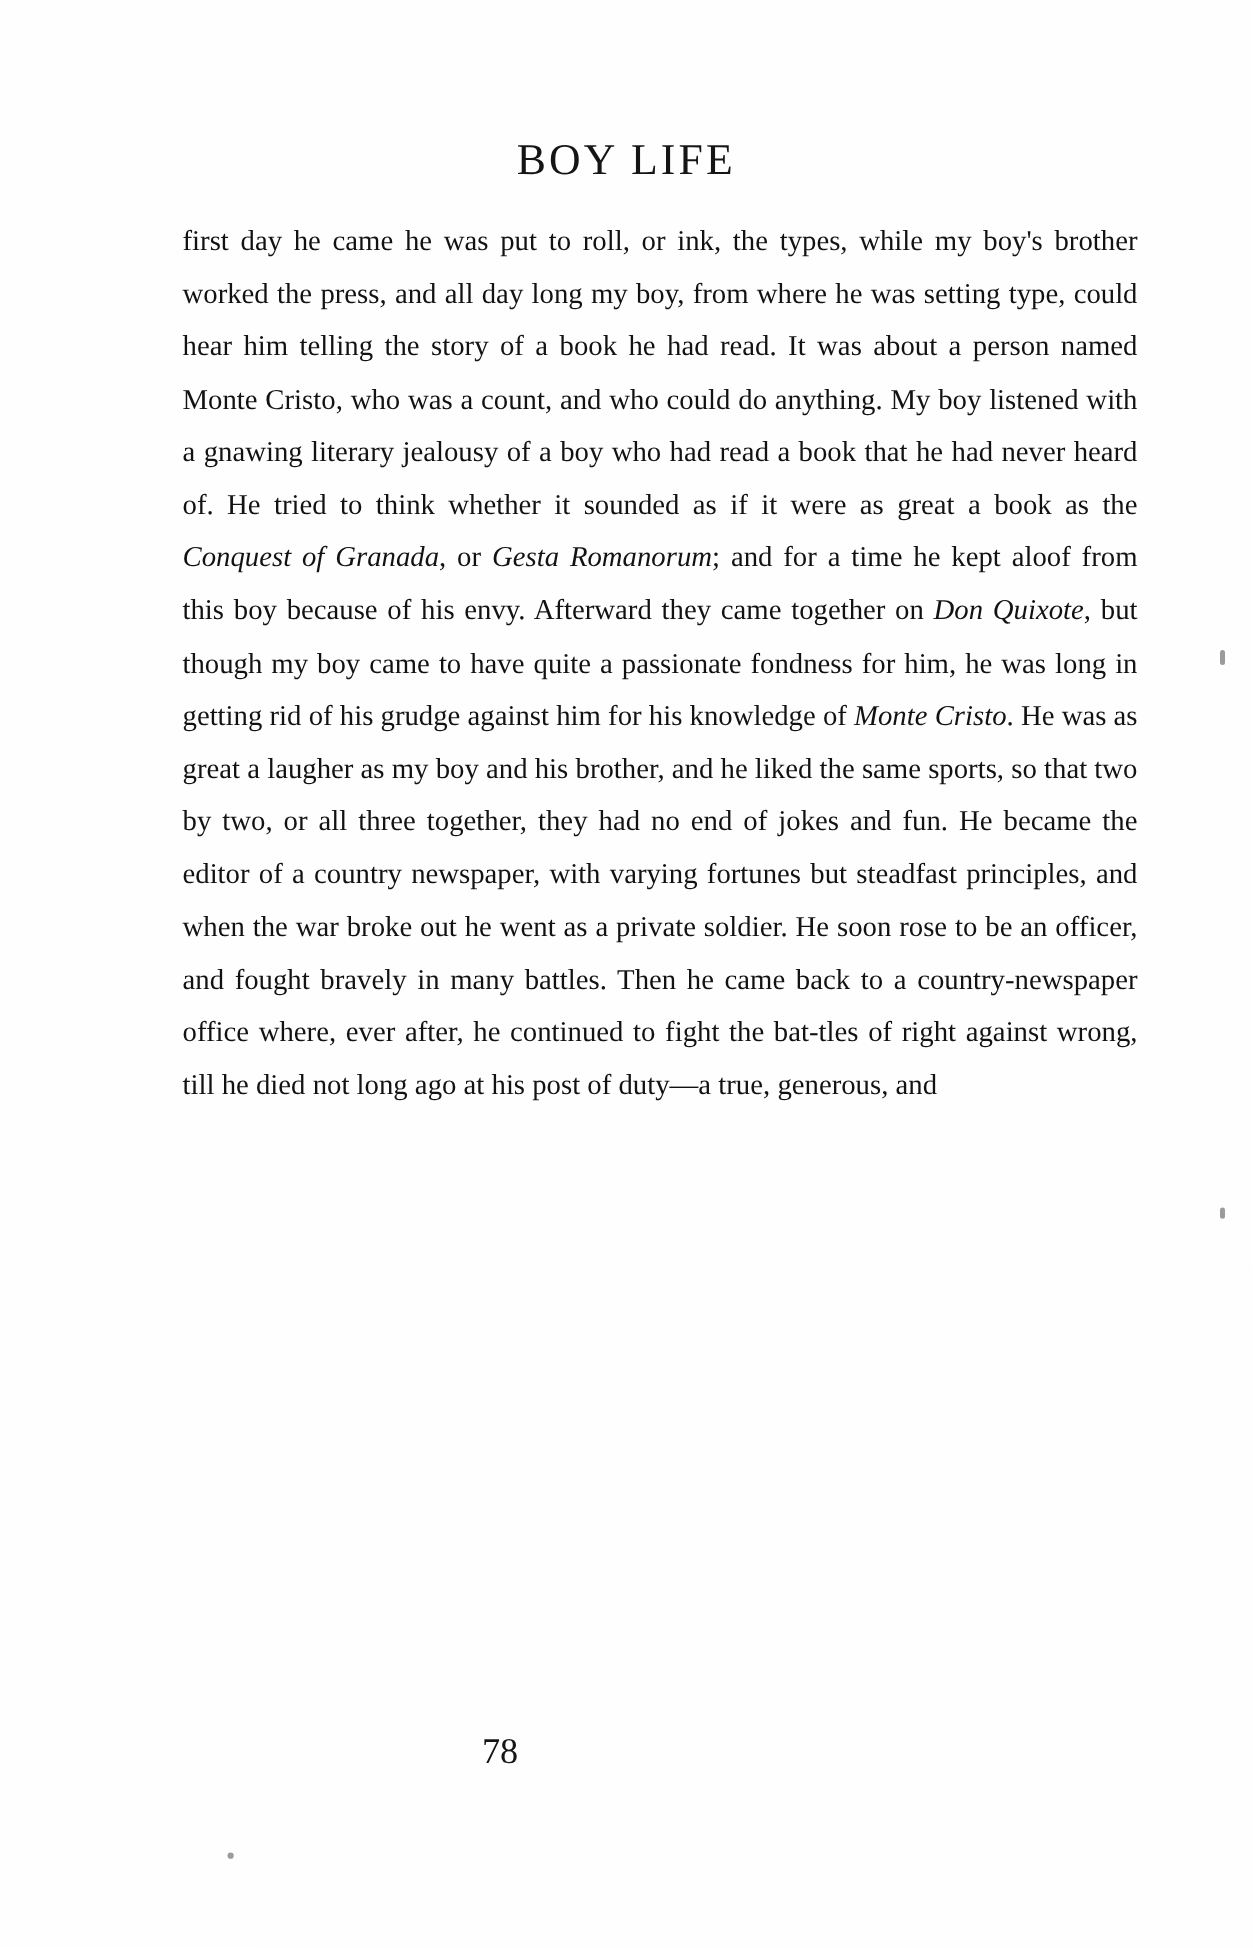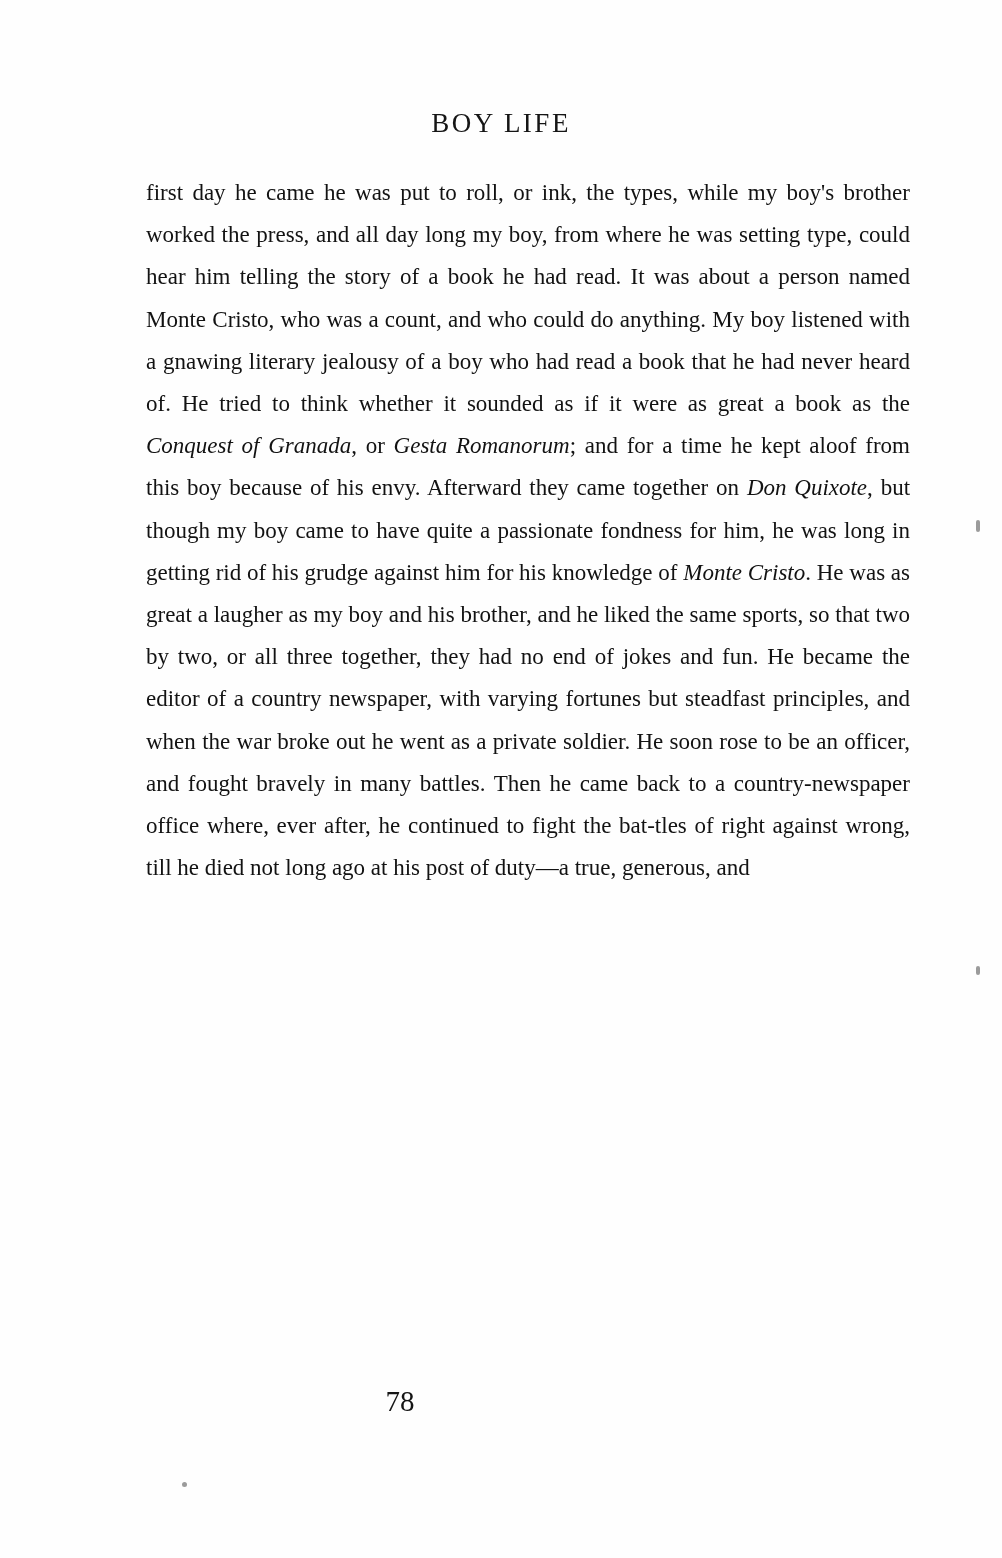--- a/index.html
+++ b/index.html
@@ -23,21 +23,21 @@
     height: 1558px;
     background: #fefefe;
   }
   .running-head {
     position: absolute;
     top: 108px;
     left: 0;
     width: 1002px;
     text-align: center;
     font-family: "Liberation Serif", serif;
-    font-size: 27px;
+    font-size: 35px;
     letter-spacing: 2.5px;
     color: #151515;
   }
   .body-text {
     position: absolute;
     top: 172px;
     left: 146px;
     width: 764px;
     font-size: 23px;
     line-height: 42.2px;

